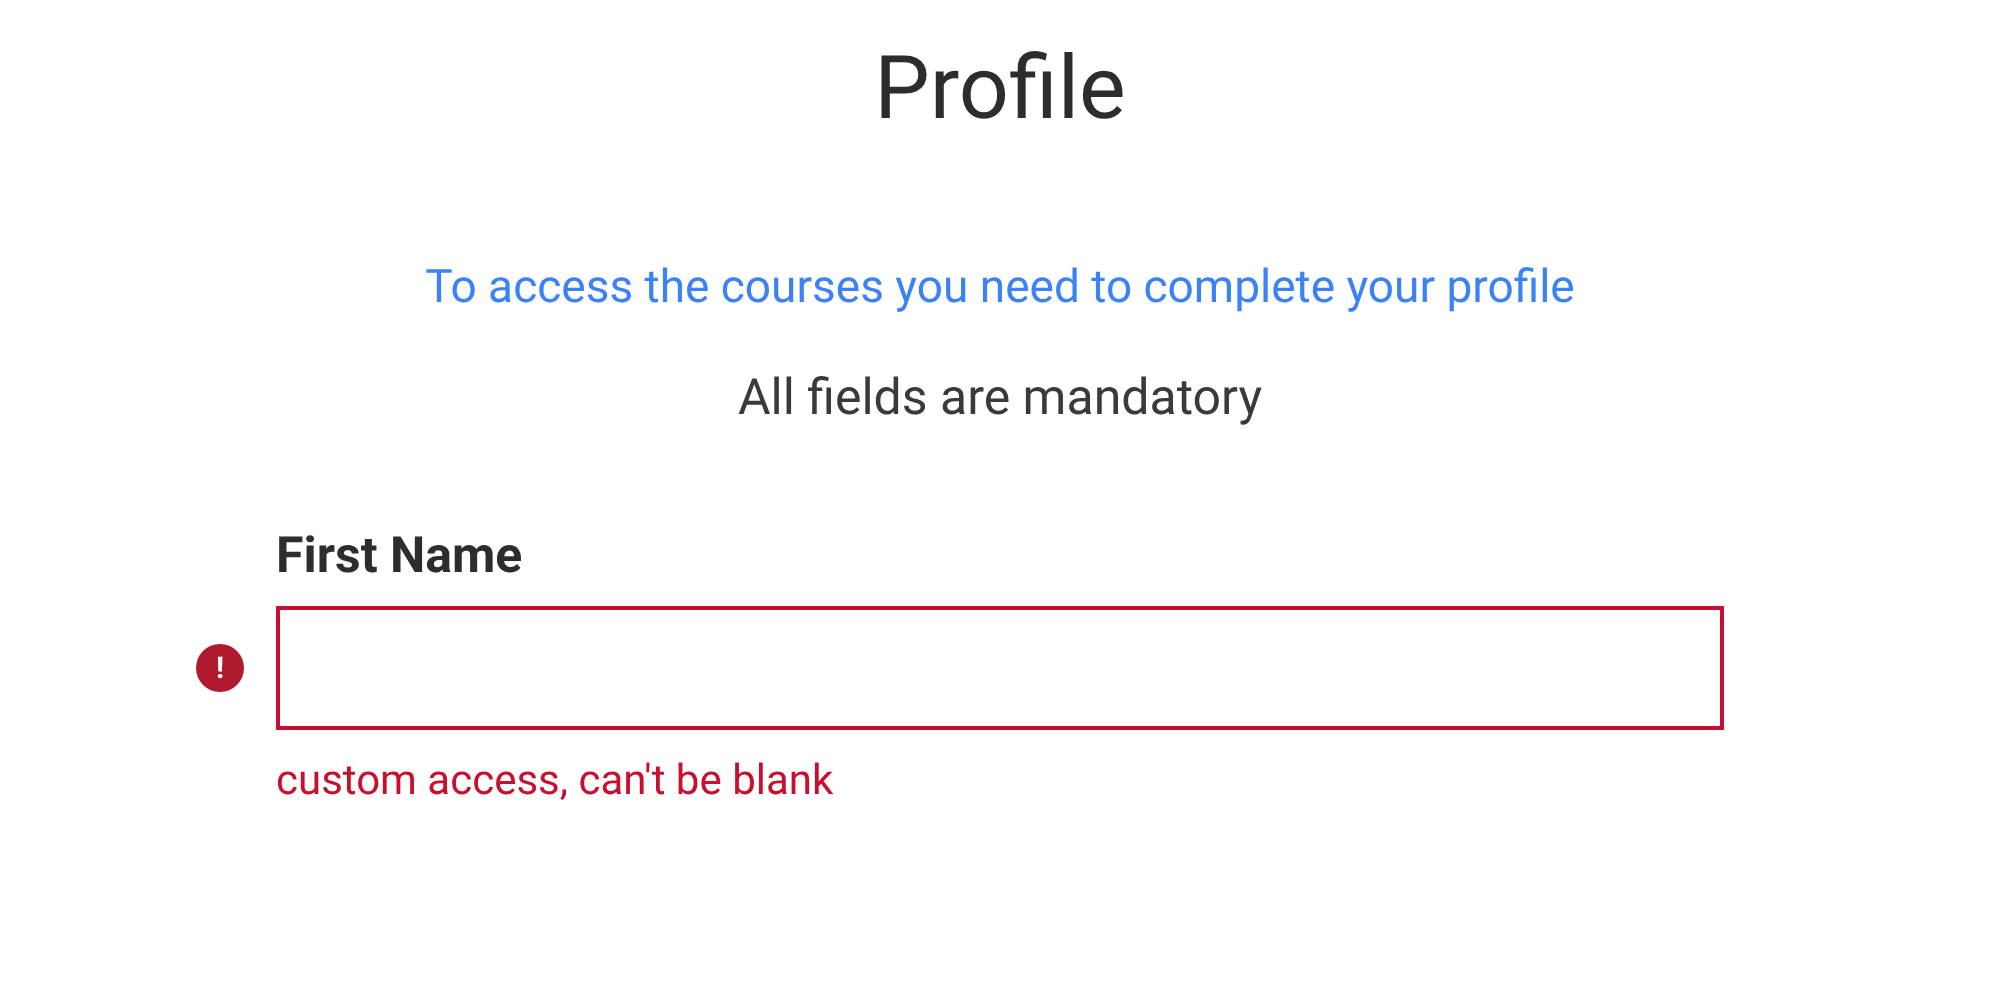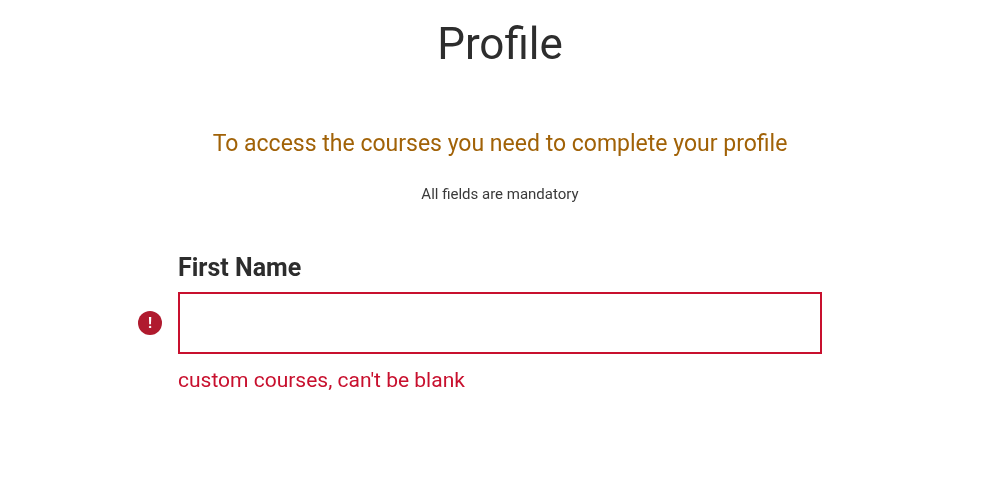--- a/index.html
+++ b/index.html
@@ -23,32 +23,32 @@
     }
     .page-title {
       font-size: 44px;
       font-weight: 400;
       color: #2d2d2d;
       margin-bottom: 60px;
       text-align: center;
     }
     .instruction-1 {
       font-size: 23px;
-      color: #a16207;
+      color: #3b82f6;
       margin-bottom: 28px;
       text-align: center;
     }
     .instruction-2 {
-      font-size: 15px;
+      font-size: 25px;
       color: #3a3a3a;
       margin-bottom: 50px;
       text-align: left;
     }
     .form-section {
-      width: 644px;
+      width: 724px;
       position: relative;
     }
     .field-label {
       font-size: 25px;
       font-weight: 700;
       color: #2d2d2d;
       margin-bottom: 10px;
       display: block;
     }
     .input-row {
@@ -93,15 +93,15 @@
 
   <p class="instruction-1">To access the courses you need to complete your profile</p>
   <p class="instruction-2">All fields are mandatory</p>
 
   <div class="form-section">
     <label class="field-label">First Name</label>
     <div class="input-row">
       <span class="error-icon">!</span>
       <input type="text" class="text-input" value="" style="">
     </div>
-    <div class="error-message">custom courses, can't be blank</div>
+    <div class="error-message">custom access, can't be blank</div>
   </div>
 </div>
 
 </body></html>

